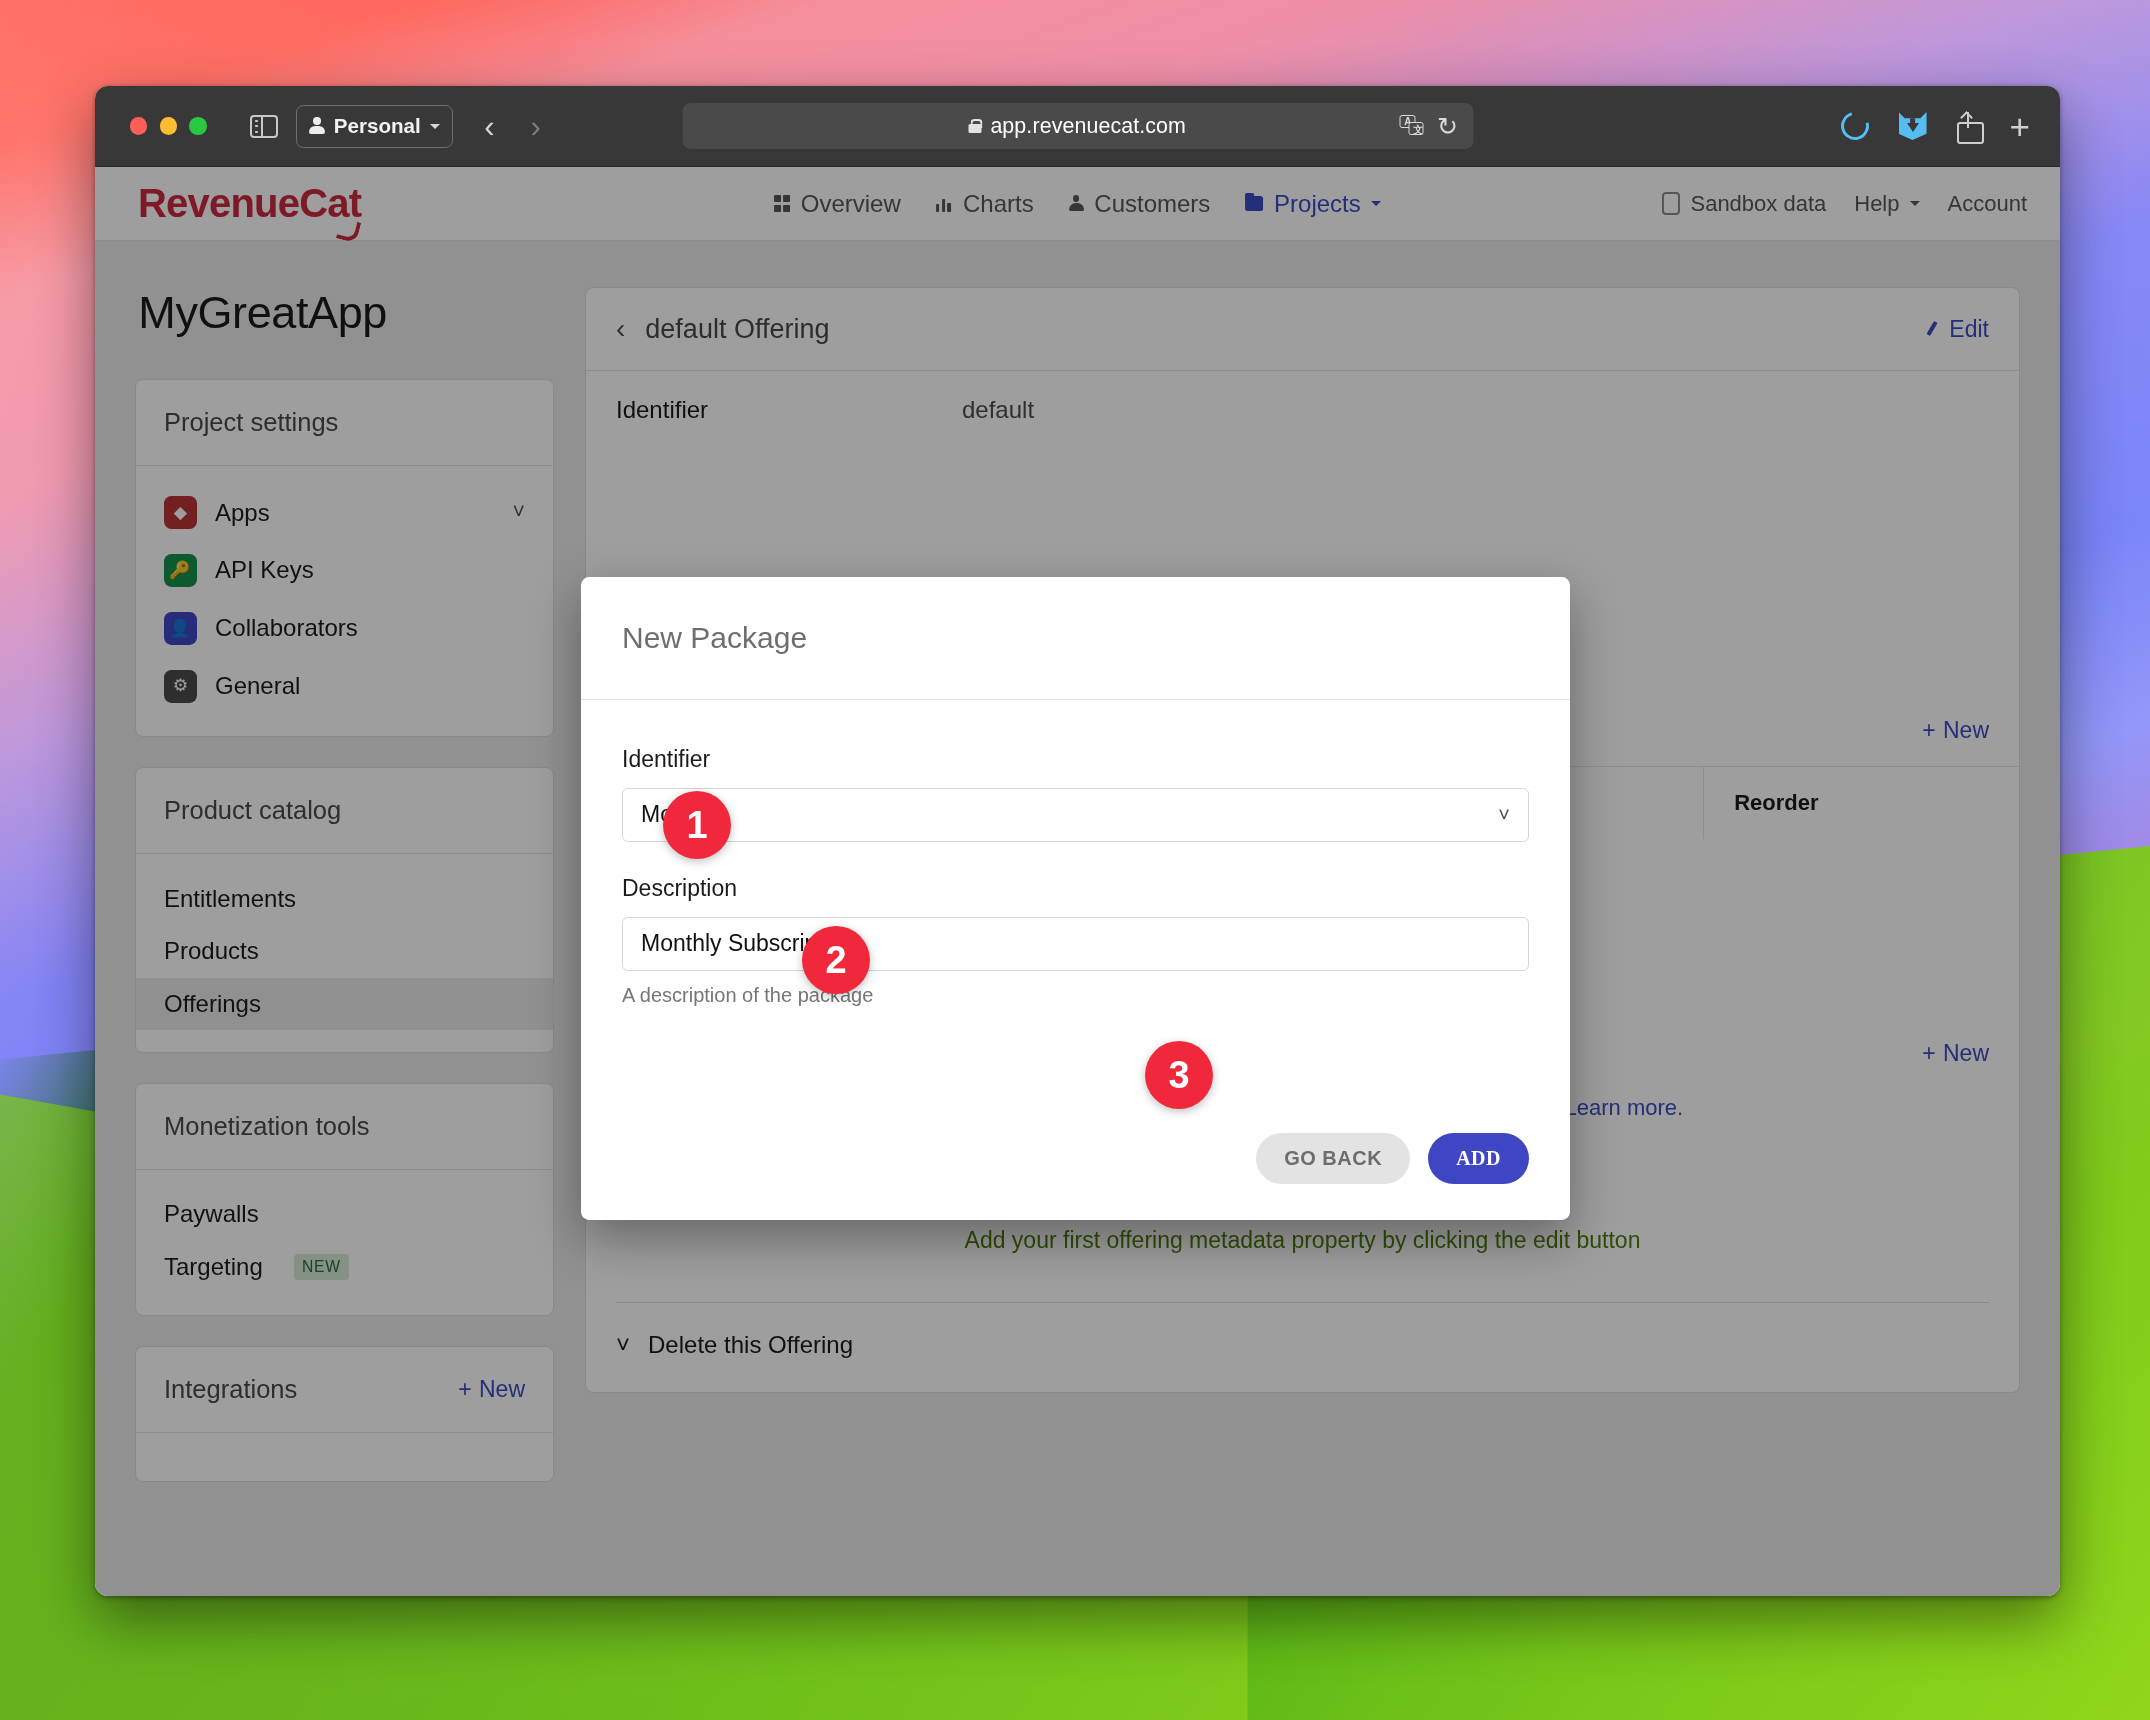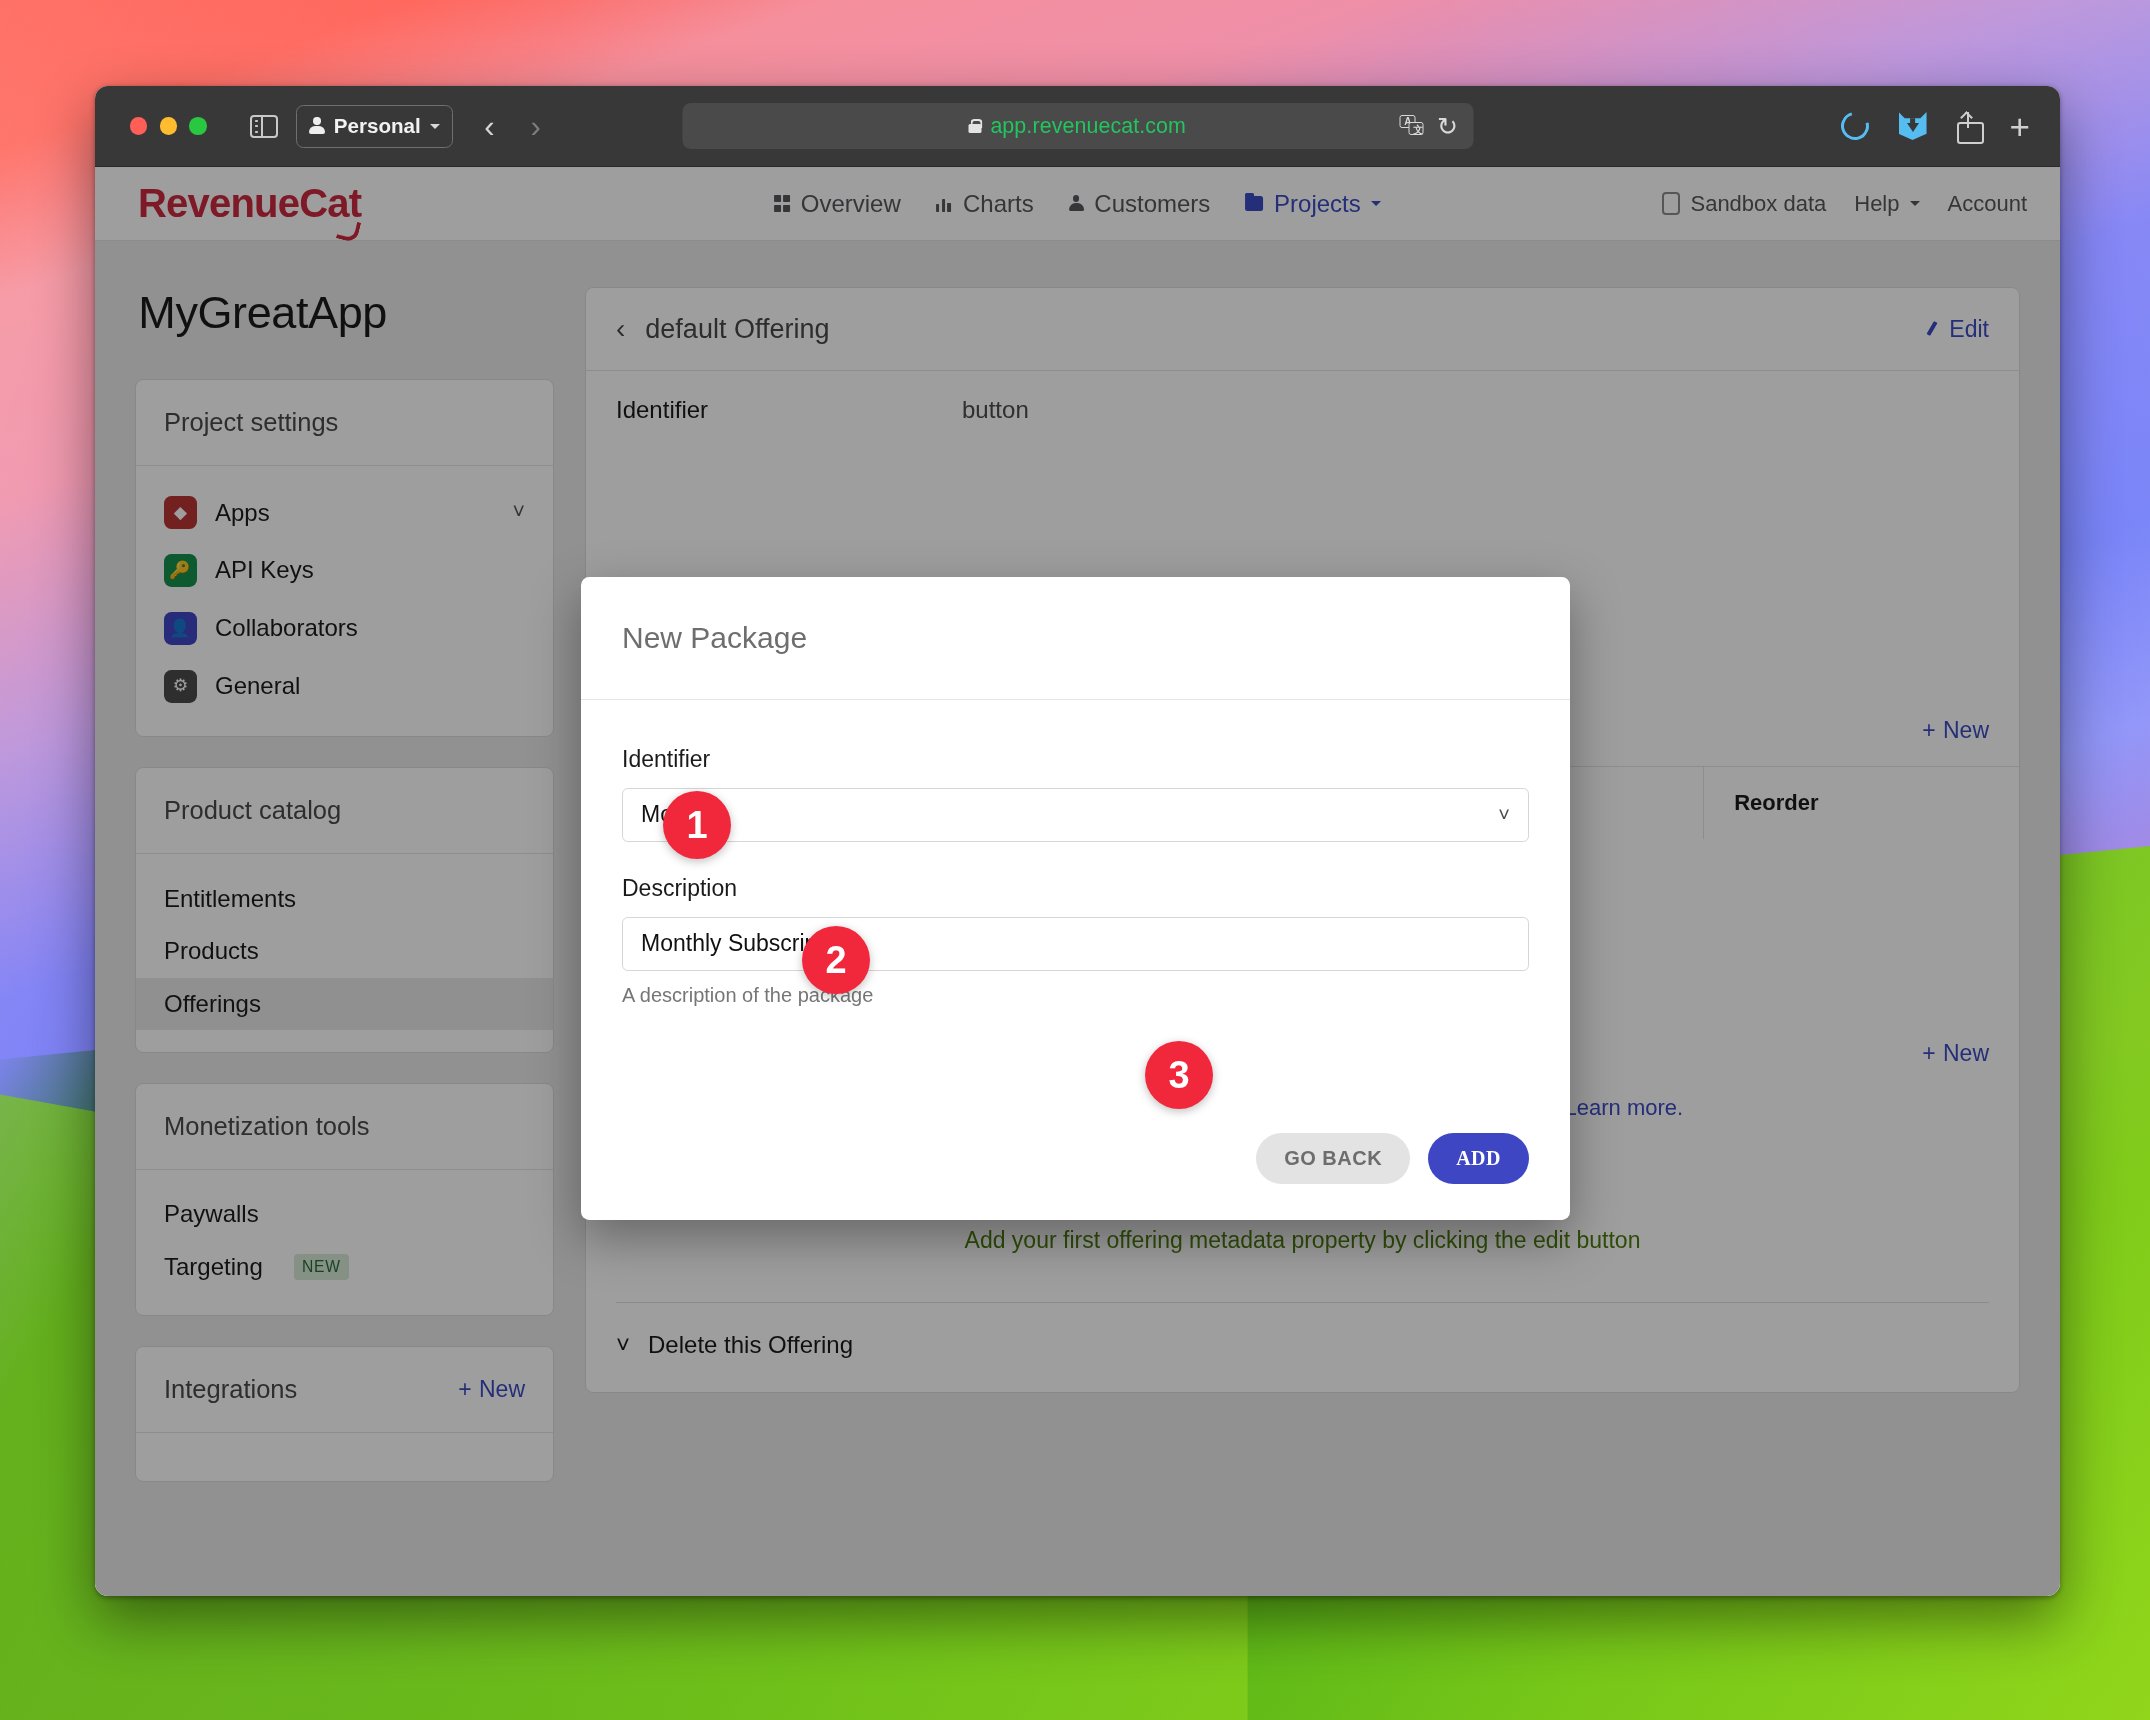--- a/index.html
+++ b/index.html
@@ -116,21 +116,21 @@
     position:absolute; left:50%; transform:translateX(-50%);
     width: 791px; height: 46px;
     background: #4a4a4a;
     border-radius: 8.2px;
     display:flex; align-items:center; justify-content:center;
     cursor: text;
   }
   .urlbar .lock { width:12.4px;height:15px;position:relative;margin-right:9px;display:inline-block; }
   .urlbar .lock::before{content:"";position:absolute;left:1.8px;top:0;width:8.2px;height:7.4px;border:2px solid #e3e3e3;border-bottom:none;border-radius:4.1px 4.1px 0 0;}
   .urlbar .lock::after{content:"";position:absolute;left:0;top:5.8px;width:12.4px;height:9px;background:#e3e3e3;border-radius:1.6px;}
-  .urlbar .txt { color:#22c55e; font-size:21.4px; letter-spacing:0.1px; }
+  .urlbar .txt { color:#ffffff; font-size:21.4px; letter-spacing:0.1px; }
   .url-right { position:absolute; right:15px; display:flex; gap:13px; align-items:center; }
   .translate-ico { width:25px;height:21.4px;position:relative; }
   .translate-ico .b1{position:absolute;left:0;top:0;width:16.5px;height:13px;border:1.8px solid #d9d9d9;border-radius:2.5px;}
   .translate-ico .b2{position:absolute;left:9px;top:6.6px;width:15px;height:13px;border:1.8px solid #d9d9d9;border-radius:2.5px;background:#4a4a4a;}
   .translate-ico .b1 span{position:absolute;left:4.1px;top:0px;font-size:10px;color:#d9d9d9;font-weight:700;}
   .translate-ico .b2 span{position:absolute;left:4.1px;top:0px;font-size:10px;color:#d9d9d9;font-weight:700;}
   .reload-ico { font-size:25px; color:#d9d9d9; line-height:1; }
 
   .toolbar-right { margin-left:auto; display:flex; align-items:center; gap:30px; padding-right:5px; }
   .tb-ico { cursor:pointer; }
@@ -465,21 +465,21 @@
               <span class="ttl">default Offering</span>
               <span class="edit">
                 <span class="pen"></span>
                 <span>Edit</span>
               </span>
             </div>
             <div class="card-sep"></div>
 
             <div class="kv">
               <span class="k">Identifier</span>
-              <span class="v">button</span>
+              <span class="v">default</span>
             </div>
 
             <div style="height:247px"></div>
 
             <div class="sect">
               <span class="plusnew">
                 <span>+</span>
                 <span>New</span>
               </span>
             </div>

